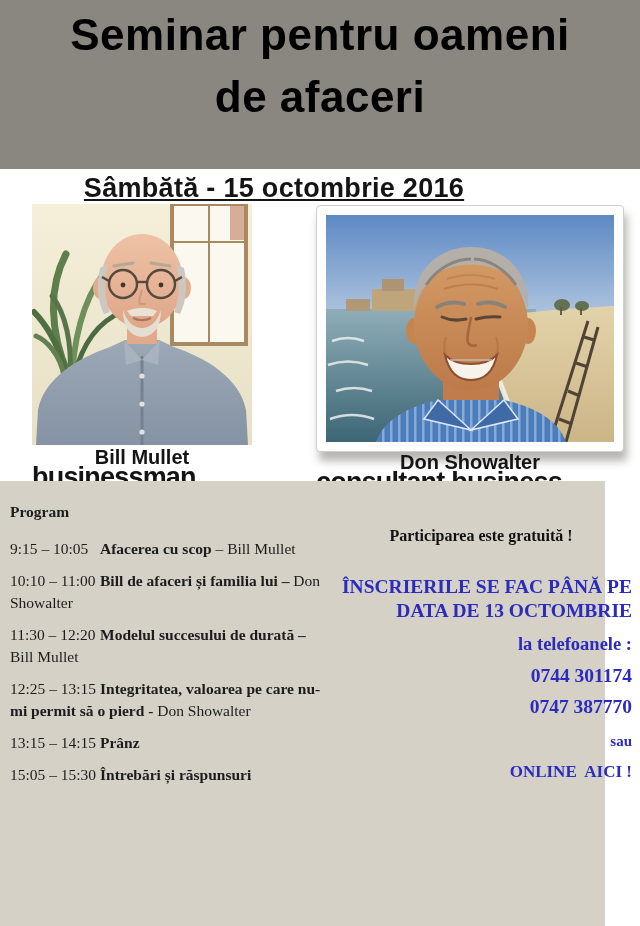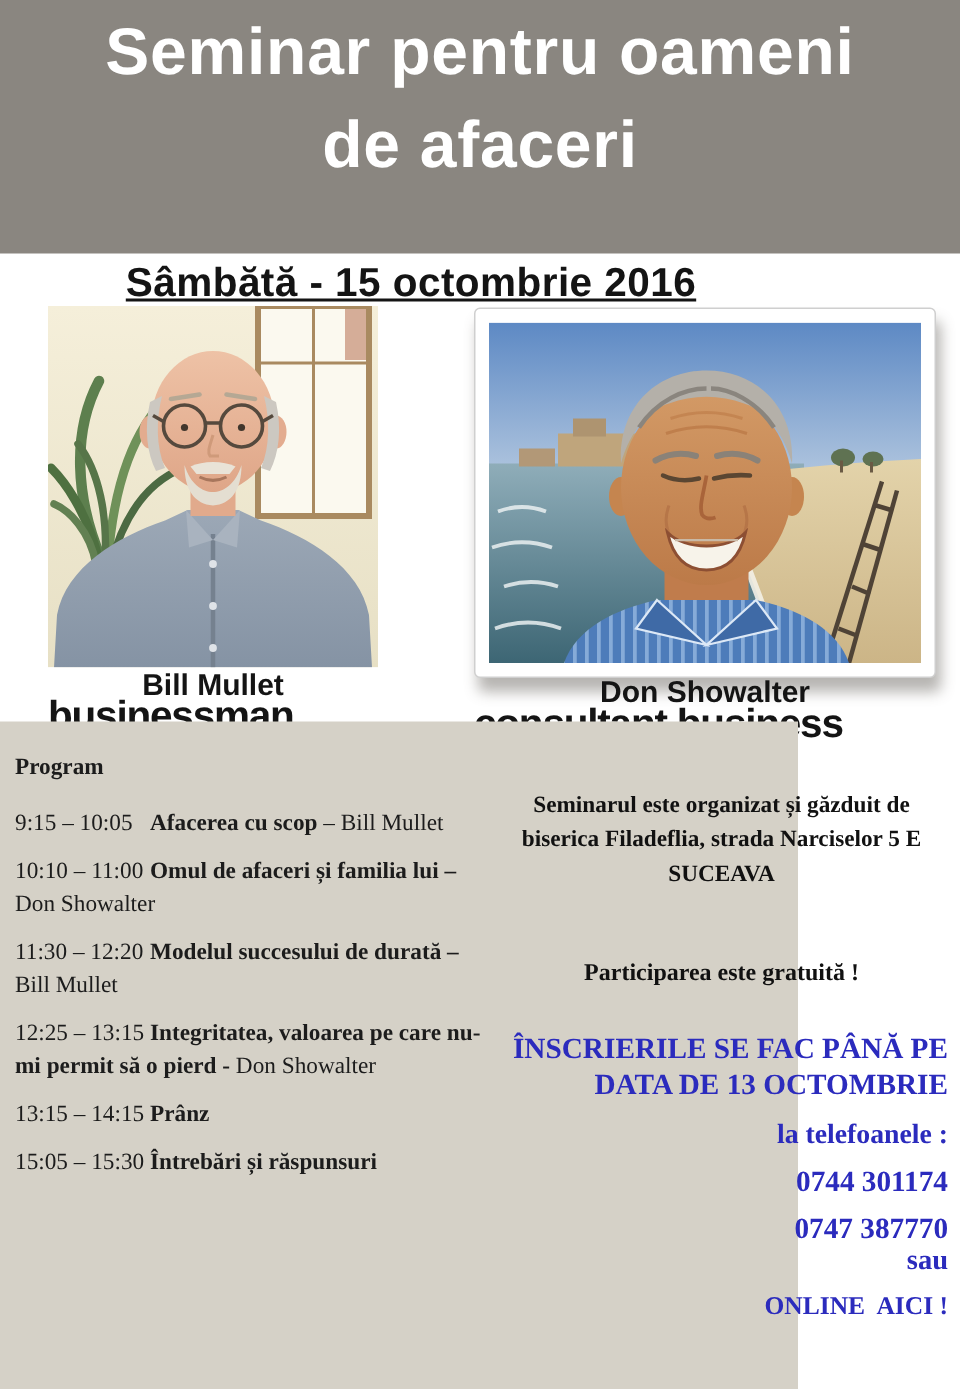--- a/index.html
+++ b/index.html
@@ -11,21 +11,21 @@
     font-family:"Liberation Sans", sans-serif;
   }
 
   
   .header {
     position:absolute; top:0; left:0; width:640px; height:169px;
     background:var(--header-bg, #8a8680);
   }
   .header-title {
     width:545px; margin:4px auto 0; text-align:center;
-    color:#ffffff; font-size:44px; line-height:62px; font-weight:bold;
+    color:#000000; font-size:44px; line-height:62px; font-weight:bold;
     letter-spacing:0.5px;
   }
 
   
   .date-line {
     position:absolute; top:173px; left:0; width:548px; text-align:center;
     font-size:27px; font-weight:bold; color:#141414; letter-spacing:0.3px;text-decoration:underline;
   }
 
   
@@ -49,21 +49,21 @@
     position:absolute; text-align:left; font-size:27px; line-height:24px;
     font-weight:700; color:#141414; letter-spacing:-0.8px;
   }
   .bill-name { left:32px; top:448px; width:220px; }
   .bill-role { left:32px; top:465px; width:220px; }
   .don-name  { left:316px; top:453px; width:308px; }
   .don-role  { left:316px; top:470px; width:308px; }
 
   
   .bottom {
-    position:absolute; top:481px; left:0; width:532px; height:445px;
+    position:absolute; top:481px; left:0; width:605px; height:445px;
     background:var(--section-bg, #d5d1c7);
   }
 
   
   .program {
     position:absolute; left:10px; top:21px; width:316px;
     font-family:"Liberation Serif", serif; font-size:15.5px; color:#1c1c1c;
   }
   .program-heading { font-weight:bold; margin:0 0 17px 0; line-height:19px; }
   .program-item { margin:0 0 10px 0; line-height:22px; }
@@ -75,21 +75,21 @@
   .info {
     position:absolute; left:330px; top:0; width:302px; text-align:center;
     font-family:"Liberation Serif", serif; font-weight:bold; color:#111111;
   }
   .org-block { margin-top:44px; font-size:15.5px; line-height:23px; }
   .free-line { margin-top:43px; font-size:16px; line-height:23px; }
   .signup { color:var(--accent-blue, #2b2bbd);text-align:right; }
   .deadline { margin-top:28px; font-size:19.5px; line-height:24px; }
   .phones-label { margin-top:11px; font-size:18.5px; line-height:21px; }
   .phone { margin-top:10px; font-size:19.5px; line-height:21px; }
-  .or-text { margin-top:0; font-size:19px; line-height:21px; }
+  .or-text { margin-top:14px; font-size:15px; line-height:21px; }
   .online-link { margin-top:9px; font-size:17px; line-height:21px; white-space:pre; cursor:pointer; display:block; text-decoration:none; color:var(--accent-blue, #2b2bbd); }
 </style>
 </head>
 <body>
 
 <div class="page">
 
   <div class="header">
     <div class="header-title">Seminar pentru oameni de afaceri</div>
   </div>
@@ -245,33 +245,28 @@
   <div class="speaker-role bill-role">businessman</div>
   <div class="speaker-name don-name">Don Showalter</div>
   <div class="speaker-role don-role">consultant business</div>
 
   <div class="bottom">
 
     <div class="program">
       <p class="program-heading">Program</p>
 
       <p class="program-item"><span class="program-time">9:15 – 10:05</span><span class="program-title">Afacerea cu scop</span><span class="program-speaker"> – Bill Mullet</span></p>
-      <p class="program-item"><span class="program-time">10:10 – 11:00</span><span class="program-title">Omul de afaceri și familia lui –</span><span class="program-speaker"> Don Showalter</span></p>
+      <p class="program-item"><span class="program-time">10:10 – 11:00</span><span class="program-title">Bill de afaceri și familia lui –</span><span class="program-speaker"> Don Showalter</span></p>
       <p class="program-item"><span class="program-time">11:30 – 12:20</span><span class="program-title">Modelul succesului de durată –</span><span class="program-speaker"> Bill Mullet</span></p>
       <p class="program-item"><span class="program-time">12:25 – 13:15</span><span class="program-title">Integritatea, valoarea pe care nu-mi permit să o pierd -</span><span class="program-speaker"> Don Showalter</span></p>
       <p class="program-item"><span class="program-time">13:15 – 14:15</span><span class="program-title">Prânz</span><span class="program-speaker"></span></p>
       <p class="program-item"><span class="program-time">15:05 – 15:30</span><span class="program-title">Întrebări și răspunsuri</span><span class="program-speaker"></span></p>
     </div>
 
     <div class="info">
-      <div class="org-block">
-        <div>Seminarul este organizat și găzduit de</div>
-        <div>biserica Filadeflia, strada Narciselor 5 E</div>
-        <div>SUCEAVA</div>
-      </div>
 
       <div class="free-line">Participarea este gratuită !</div>
 
       <div class="signup">
         <div class="deadline">
           <div>ÎNSCRIERILE SE FAC PÂNĂ PE</div>
           <div>DATA DE 13 OCTOMBRIE</div>
         </div>
         <div class="phones-label">la telefoanele :</div>
         <div class="phone">0744 301174</div>

